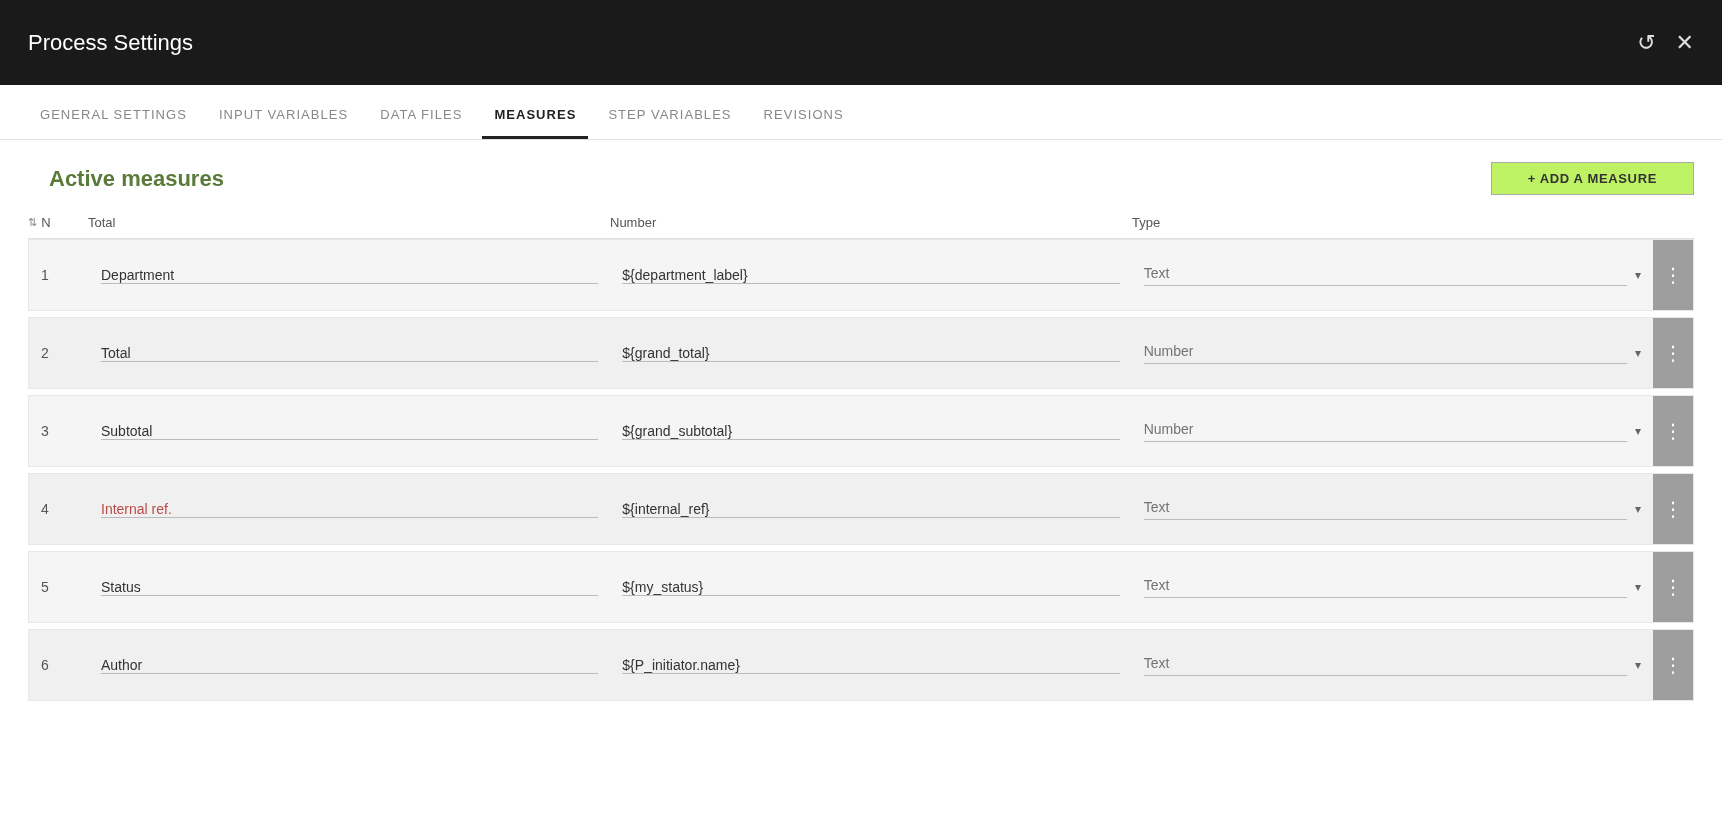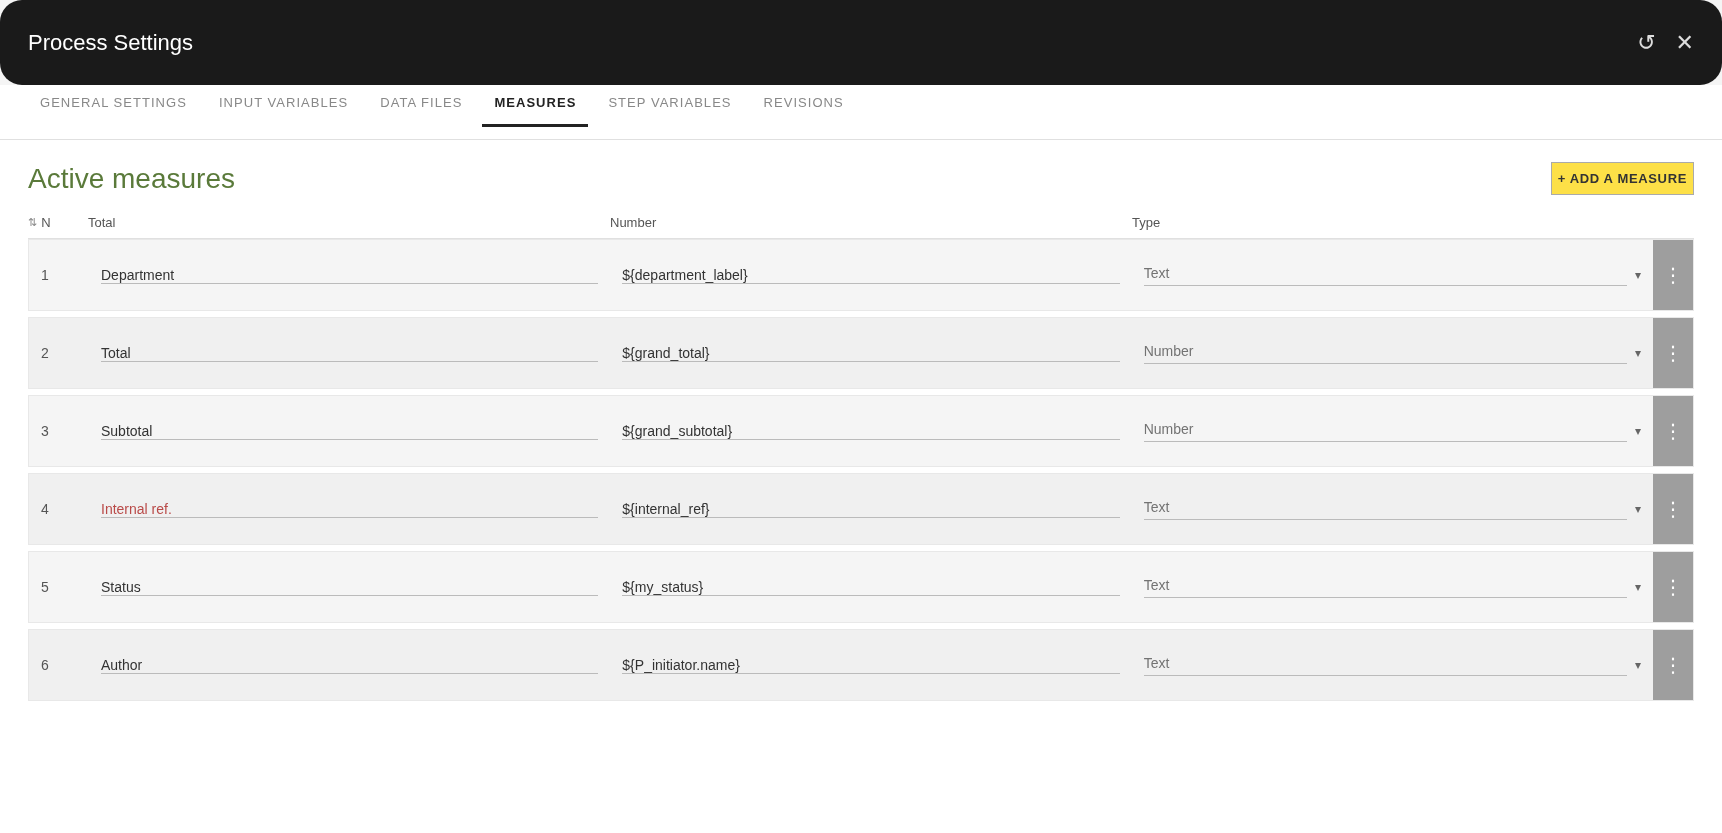--- a/index.html
+++ b/index.html
@@ -6,21 +6,20 @@
     body { font-family: -apple-system, BlinkMacSystemFont, 'Segoe UI', Arial, sans-serif; background: #f5f5f5; width: 1722px; height: 833px; overflow: hidden; }
 
     .titlebar {
       background: #1a1a1a;
       color: #fff;
       height: 85px;
       display: flex;
       align-items: center;
       padding: 0 28px;
       justify-content: space-between;
-      border-radius: 22px;
     }
     .titlebar-title {
       font-size: 22px;
       font-weight: 400;
       color: #fff;
     }
     .titlebar-actions {
       display: flex;
       align-items: center;
       gap: 20px;
@@ -30,21 +29,21 @@
       font-size: 22px;
       cursor: pointer;
       opacity: 0.85;
     }
 
     .tabs-bar {
       background: #fff;
       border-bottom: 1px solid #e0e0e0;
       display: flex;
       align-items: flex-end;
-      padding: 12px 28px;
+      padding: 0 28px;
       height: 55px;
     }
     .tab-item {
       font-size: 13px;
       font-weight: 500;
       color: #888;
       letter-spacing: 0.08em;
       padding: 0 12px 14px 12px;
       cursor: pointer;
       border-bottom: 3px solid transparent;
@@ -64,32 +63,33 @@
       position: relative;
     }
 
     .section-header {
       display: flex;
       align-items: center;
       justify-content: space-between;
       padding: 22px 28px 12px 28px;
     }
     .section-title {
-      font-size: 28px;
+      font-size: 22px;
       color: #5a7a3a;
-      font-weight: 400;
+      font-weight: 700;
+      margin-left: 21px;
     }
     .add-measure-btn {
       border: 1px solid #aaa;
-      background: #fde047;
+      background: #bef264;
       color: #333;
       font-size: 13px;
       font-weight: 600;
       letter-spacing: 0.05em;
-      padding: 8px 6px;
+      padding: 8px 36px;
       cursor: pointer;
       display: flex;
       align-items: center;
       gap: 6px;
     }
 
     .table-container {
       padding: 0 28px 20px 28px;
     }
     .table-header {

